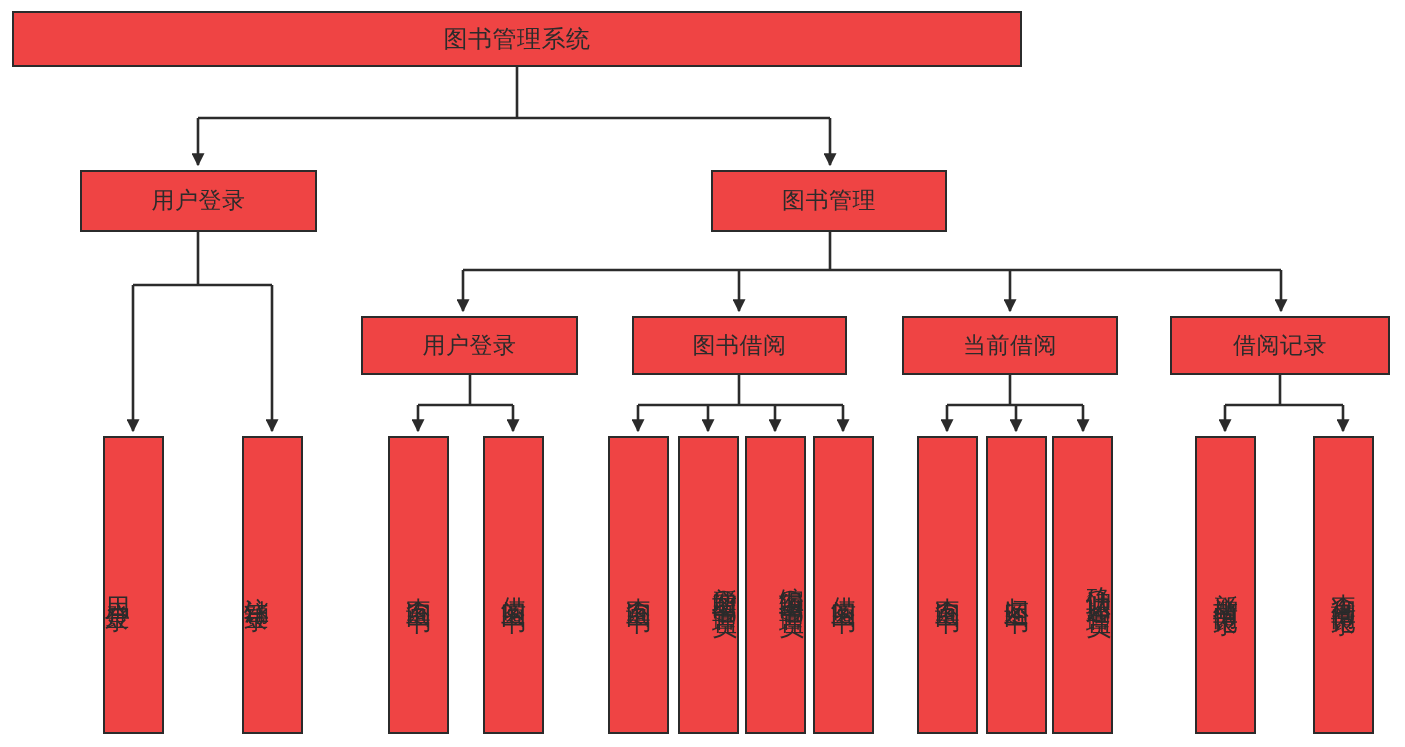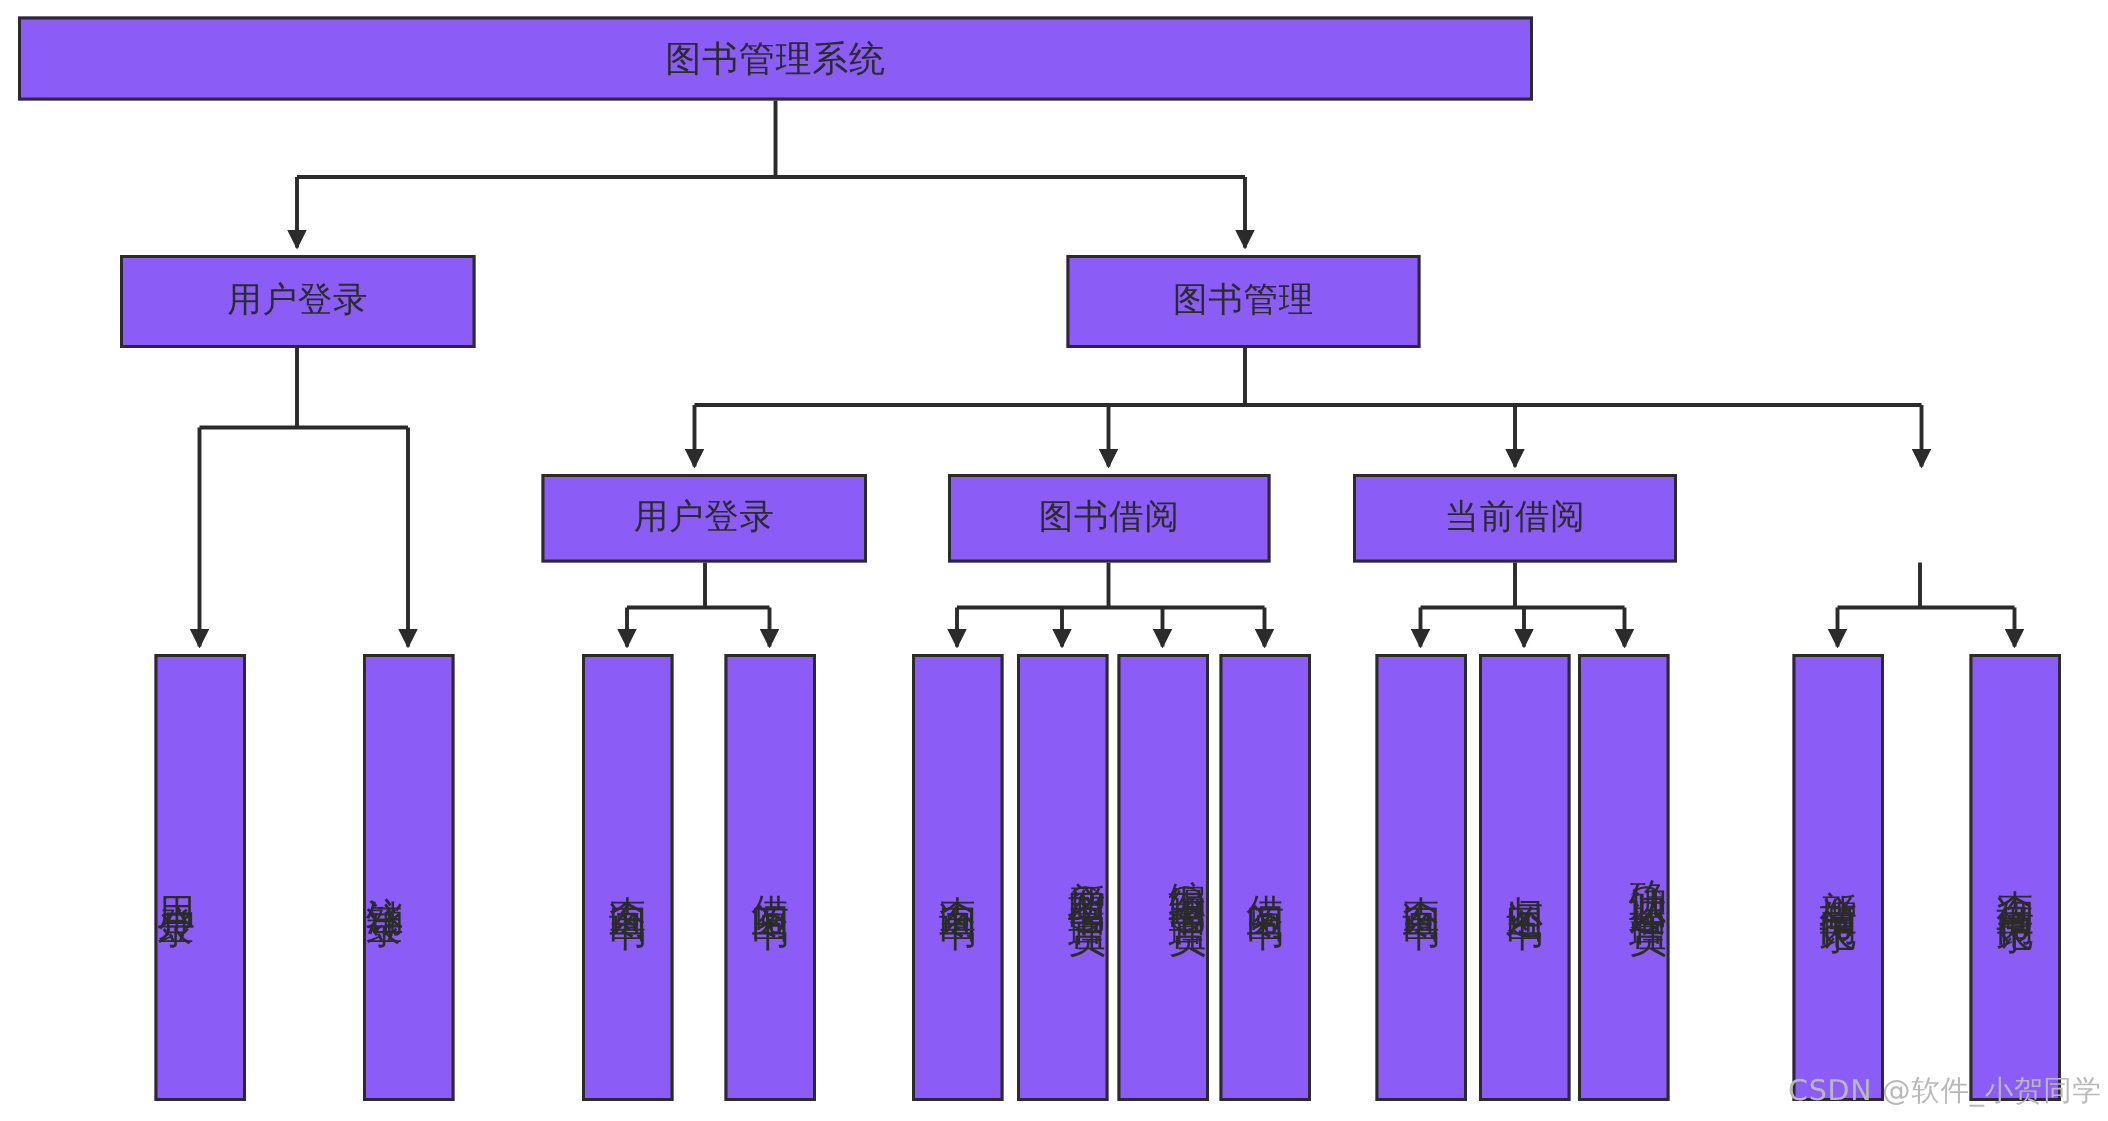--- a/index.html
+++ b/index.html
@@ -24,21 +24,21 @@
     position: absolute;
     left: 0;
     top: 0;
     width: 1405px;
     height: 747px;
     pointer-events: none;
   }
   .node {
     position: absolute;
     box-sizing: border-box;
-    background: #8b5cf6;
+    background: #ef4444;
     border: 2px solid #2b2b2b;
     display: flex;
     align-items: center;
     justify-content: center;
     z-index: 2;
   }
   .node-label {
     color: #2b2b2b;
     line-height: 1.12;
     white-space: nowrap;
@@ -150,20 +150,23 @@
 
   <div class="node horizontal" style="left:361px; top:316px; width:217px; height:59px;">
     <span class="node-label">用户登录</span>
   </div>
   <div class="node horizontal" style="left:632px; top:316px; width:215px; height:59px;text-align:center;">
     <span class="node-label">图书借阅</span>
   </div>
   <div class="node horizontal" style="left:902px; top:316px; width:216px; height:59px;">
     <span class="node-label">当前借阅</span>
   </div>
+  <div class="node horizontal" style="left:1170px; top:316px; width:220px; height:59px;">
+    <span class="node-label">借阅记录</span>
+  </div>
 
   <div class="node leaf align-bottom" style="left:103px; top:436px; width:61px; height:298px;">
     <span class="node-label">用户登录</span>
   </div>
   <div class="node leaf align-bottom" style="left:242px; top:436px; width:61px; height:298px;">
     <span class="node-label">注销登录</span>
   </div>
 
   <div class="node leaf" style="left:388px; top:436px; width:61px; height:298px;">
     <span class="node-label">查询图书</span>
@@ -195,15 +198,14 @@
     <span class="node-label">确认归还（管理员）</span>
   </div>
 
   <div class="node leaf" style="left:1195px; top:436px; width:61px; height:298px;">
     <span class="node-label">新增借阅记录</span>
   </div>
   <div class="node leaf" style="left:1313px; top:436px; width:61px; height:298px;">
     <span class="node-label">查询借阅记录</span>
   </div>
 
-  <div class="watermark">CSDN @软件_小贺同学</div>
 
 </div>
 
 </body></html>

